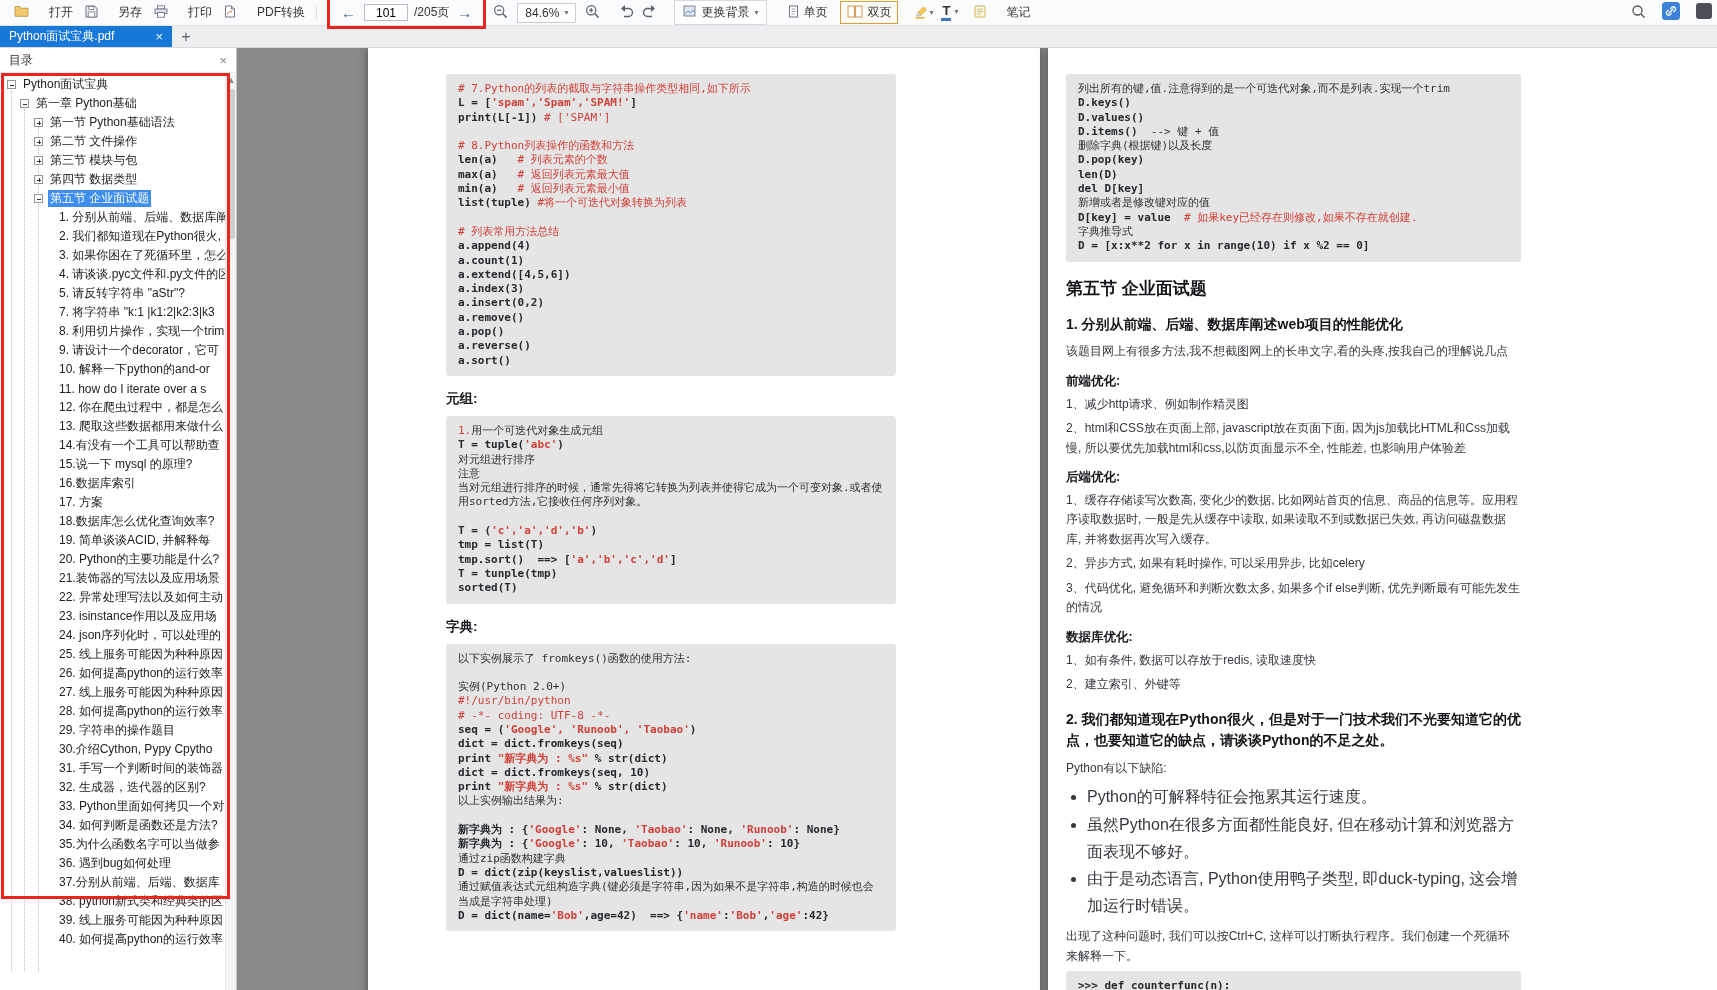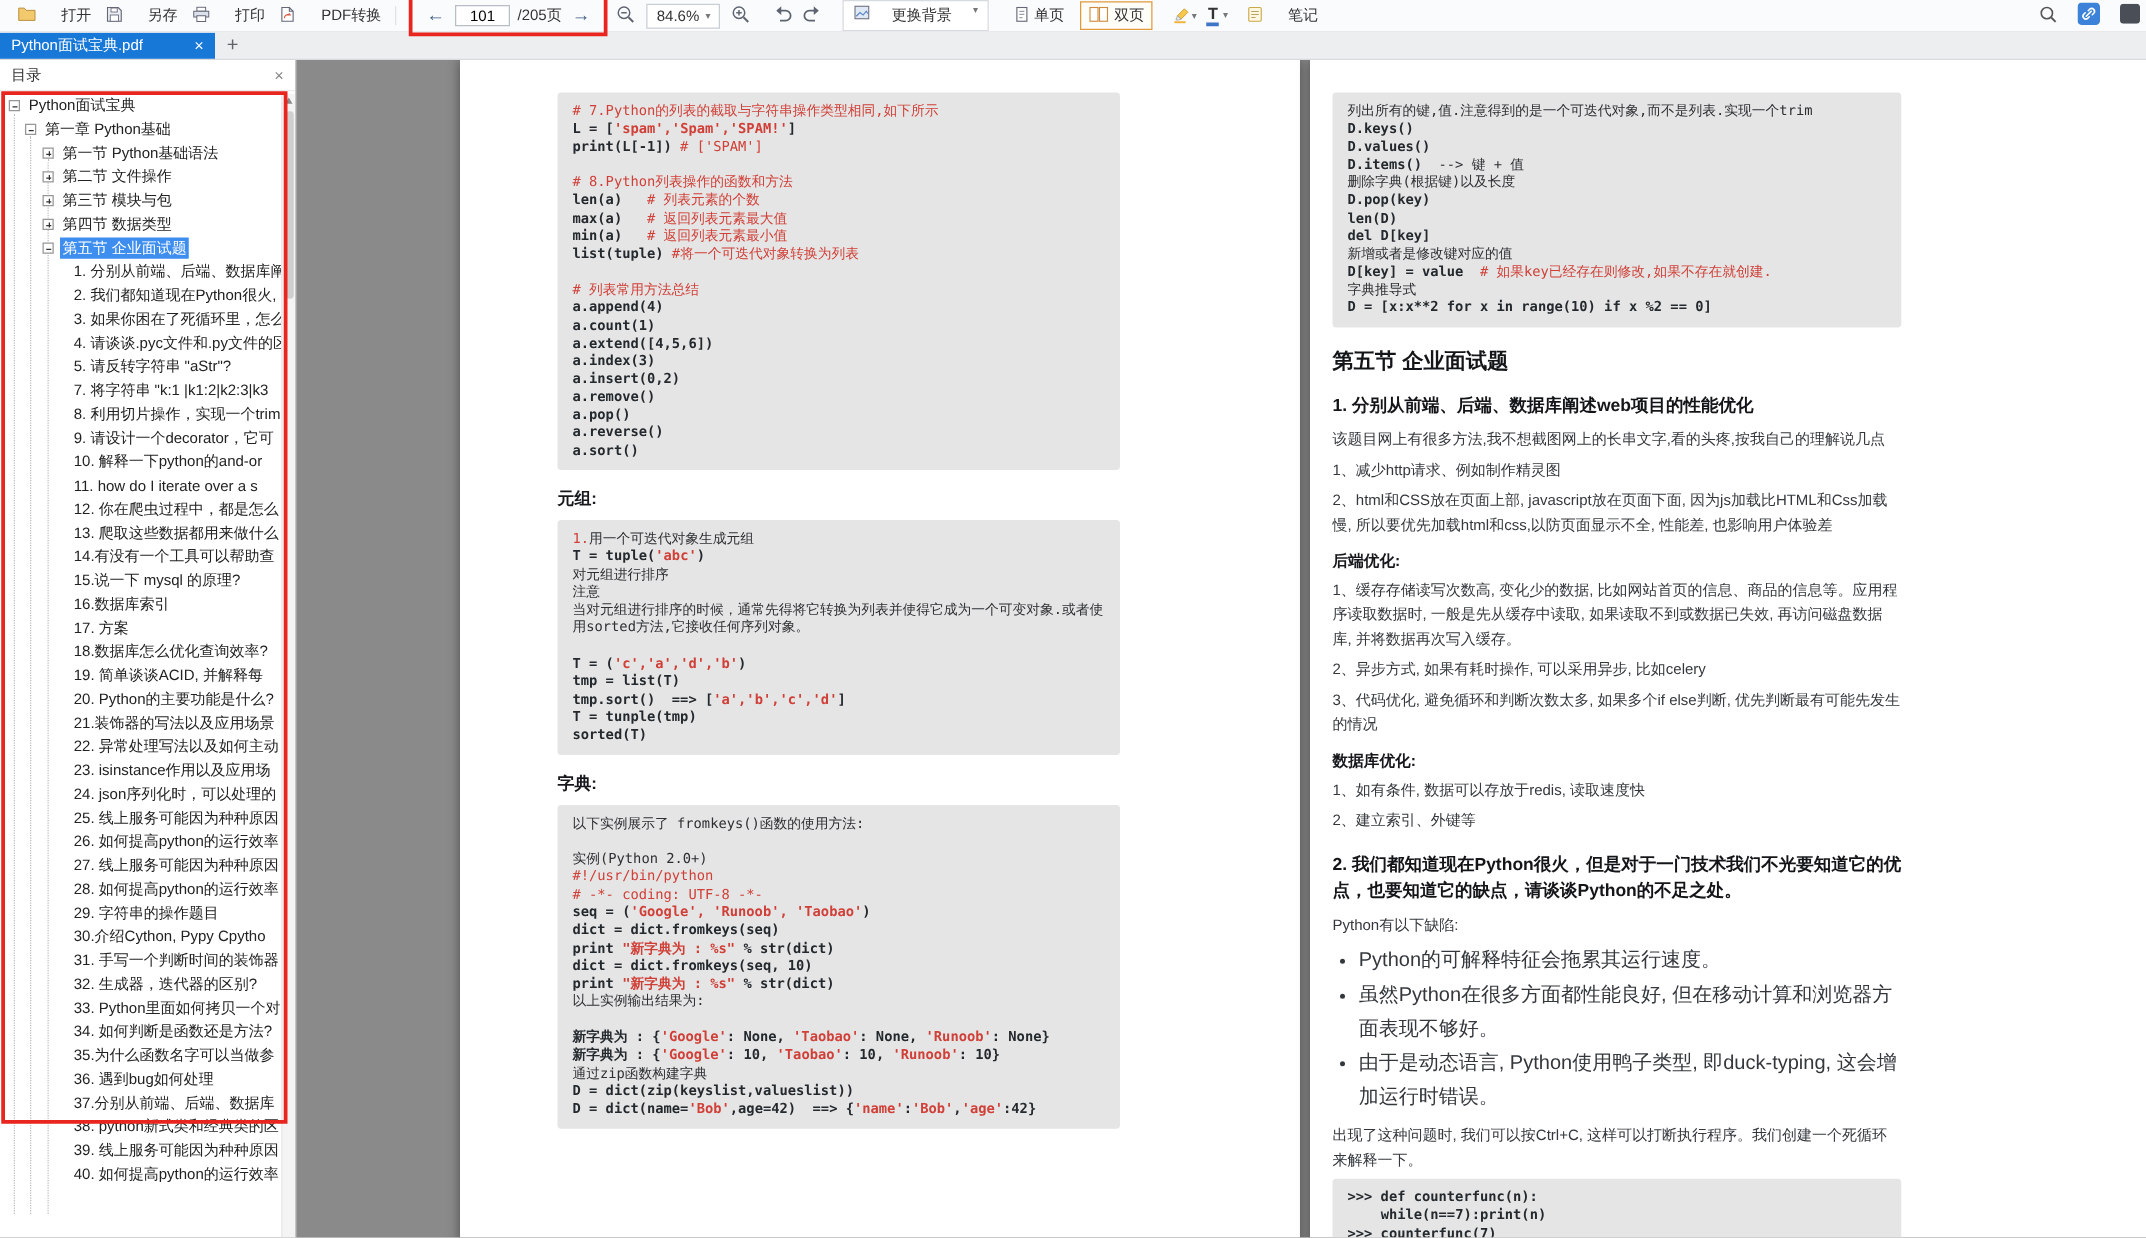--- a/index.html
+++ b/index.html
@@ -12,21 +12,21 @@
   .tbtn{display:flex;align-items:center;gap:20px;padding:3px 6px;border-radius:3px;cursor:pointer;white-space:nowrap}
   .sep{width:1px;height:15px;background:#e1e1e1;margin:0 5px}
   .navgrp{display:flex;align-items:center;gap:6px;margin-left:12px;position:relative;padding:0 5px}
   .redbox{position:absolute;border:3px solid #e8251f;pointer-events:none;z-index:80}
   .redbox.nav{left:-7px;right:-7px;top:-8px;bottom:-8px}
   .pageinput{width:44px;height:17px;border:1px solid #b9bdc6;font-size:12px;text-align:center;font-family:inherit;background:#fff}
   .arrowbtn{font-size:15px;color:#3c5a82;font-weight:bold;cursor:pointer;padding:0 2px;line-height:1}
   .zoombox{display:flex;align-items:center;gap:5px;border:1px solid #c9cdd4;padding:2px 7px;margin:0 5px;background:#fff;cursor:pointer}
   .caret{font-size:8px;color:#777;line-height:1}
   .iconbtn{padding:3px 4px;cursor:pointer;display:flex;align-items:center}
-  .bgbtn{border:1px solid #d7dade;padding:3px 8px;display:flex;gap:17px;margin-left:12px;cursor:pointer;background:#fff}
+  .bgbtn{border:1px solid #d7dade;padding:3px 8px;display:flex;gap:5px;align-items:center;margin-left:12px;cursor:pointer;background:#fff}
   .modebtn{display:flex;align-items:center;gap:4px;padding:2px 6px;margin-left:6px;cursor:pointer;border:1px solid transparent}
   .modebtn.selected{border:1px solid #e09a3e;background:#fffdf8}
   .tt{font-weight:700;font-size:13px;color:#333;border-bottom:3px solid #3f76c8;line-height:1.05;padding:0 1px}
   .spacer{flex:1}
   .rightico{display:flex;align-items:center;gap:8px;margin-right:-7px}
 
   
   .tabbar{height:22px;background:#eceef0;display:flex;align-items:stretch;border-bottom:1px solid #d8dadd;position:relative;z-index:20}
   .tab{width:172px;background:#1878d8;color:#fff;display:flex;align-items:center;padding:0 9px;font-size:12px;gap:6px;cursor:pointer}
   .tab-label{flex:1;overflow:hidden;white-space:nowrap}
@@ -453,20 +453,21 @@
             <div class="cl"><span class="c-b">dict = dict.fromkeys(seq)</span></div>
             <div class="cl"><span class="c-b">print </span><span class="c-rb">"新字典为 : %s"</span><span class="c-b"> % str(dict)</span></div>
             <div class="cl"><span class="c-b">dict = dict.fromkeys(seq, 10)</span></div>
             <div class="cl"><span class="c-b">print </span><span class="c-rb">"新字典为 : %s"</span><span class="c-b"> % str(dict)</span></div>
             <div class="cl"><span>以上实例输出结果为:</span></div>
             <div class="cl">&nbsp;</div>
             <div class="cl"><span class="c-b">新字典为 : {</span><span class="c-rb">'Google'</span><span class="c-b">: None, </span><span class="c-rb">'Taobao'</span><span class="c-b">: None, </span><span class="c-rb">'Runoob'</span><span class="c-b">: None}</span></div>
             <div class="cl"><span class="c-b">新字典为 : {</span><span class="c-rb">'Google'</span><span class="c-b">: 10, </span><span class="c-rb">'Taobao'</span><span class="c-b">: 10, </span><span class="c-rb">'Runoob'</span><span class="c-b">: 10}</span></div>
             <div class="cl"><span>通过zip函数构建字典</span></div>
             <div class="cl"><span class="c-b">D = dict(zip(keyslist,valueslist))</span></div>
+            <div class="cl"><span>通过赋值表达式元组构造字典(键必须是字符串,因为如果不是字符串,构造的时候也会当成是字符串处理)</span></div>
             <div class="cl"><span class="c-b">D = dict(name=</span><span class="c-rb">'Bob'</span><span class="c-b">,age=42)  ==&gt; {</span><span class="c-rb">'name'</span><span class="c-b">:</span><span class="c-rb">'Bob'</span><span class="c-b">,</span><span class="c-rb">'age'</span><span class="c-b">:42}</span></div>
           </div>
       </div>
 
       <div class="page rightpg">
         <div class="codeblock">
             <div class="cl"><span>列出所有的键,值.注意得到的是一个可迭代对象,而不是列表.实现一个trim</span></div>
             <div class="cl"><span class="c-b">D.keys()</span></div>
             <div class="cl"><span class="c-b">D.values()</span></div>
             <div class="cl"><span class="c-b">D.items()</span><span>  --&gt; 键 + 值</span></div>
@@ -476,20 +477,21 @@
             <div class="cl"><span class="c-b">del D[key]</span></div>
             <div class="cl"><span>新增或者是修改键对应的值</span></div>
             <div class="cl"><span class="c-b">D[key] = value  </span><span class="c-r"># 如果key已经存在则修改,如果不存在就创建.</span></div>
             <div class="cl"><span>字典推导式</span></div>
             <div class="cl"><span class="c-b">D = [x:x**2 for x in range(10) if x %2 == 0]</span></div>
           </div>
         <div class="rich">
             <div class="blk-h1">第五节 企业面试题</div>
             <div class="blk-h2">1. 分别从前端、后端、数据库阐述web项目的性能优化</div>
             <div class="blk-p">该题目网上有很多方法,我不想截图网上的长串文字,看的头疼,按我自己的理解说几点</div>
+            <div class="blk-b">前端优化:</div>
             <div class="blk-p">1、减少http请求、例如制作精灵图</div>
             <div class="blk-p">2、html和CSS放在页面上部, javascript放在页面下面, 因为js加载比HTML和Css加载慢, 所以要优先加载html和css,以防页面显示不全, 性能差, 也影响用户体验差</div>
             <div class="blk-b">后端优化:</div>
             <div class="blk-p">1、缓存存储读写次数高, 变化少的数据, 比如网站首页的信息、商品的信息等。应用程序读取数据时, 一般是先从缓存中读取, 如果读取不到或数据已失效, 再访问磁盘数据库, 并将数据再次写入缓存。</div>
             <div class="blk-p">2、异步方式, 如果有耗时操作, 可以采用异步, 比如celery</div>
             <div class="blk-p">3、代码优化, 避免循环和判断次数太多, 如果多个if else判断, 优先判断最有可能先发生的情况</div>
             <div class="blk-b">数据库优化:</div>
             <div class="blk-p">1、如有条件, 数据可以存放于redis, 读取速度快</div>
             <div class="blk-p">2、建立索引、外键等</div>
             <div class="blk-h2">2. 我们都知道现在Python很火，但是对于一门技术我们不光要知道它的优点，也要知道它的缺点，请谈谈Python的不足之处。</div>

